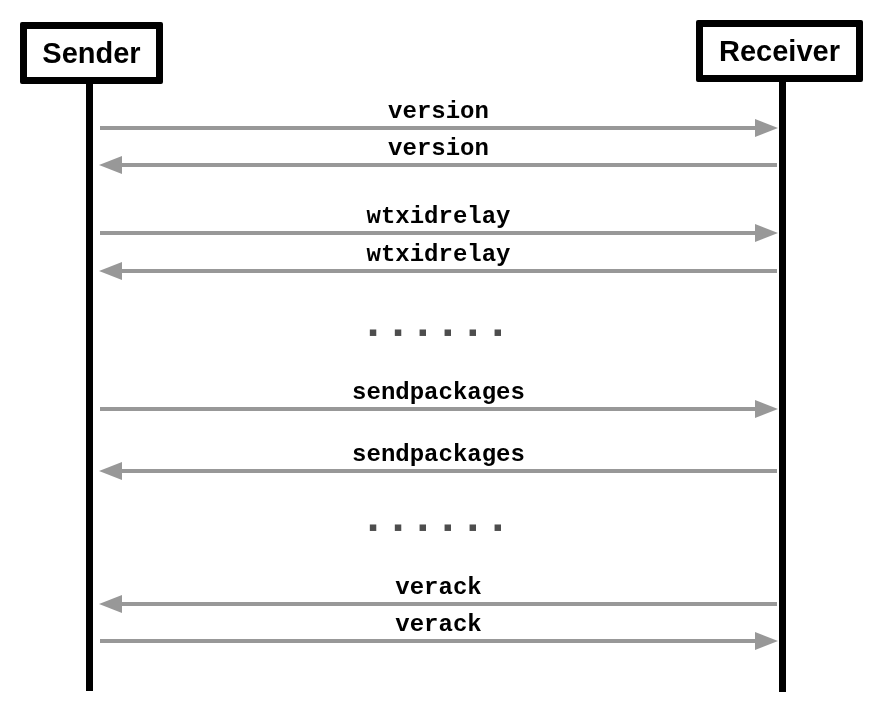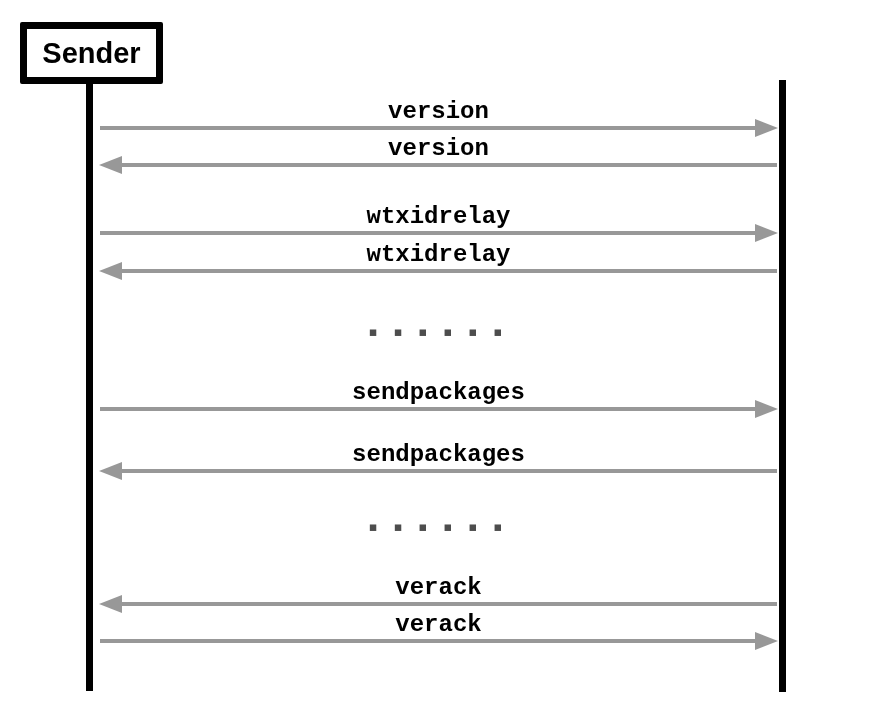--- a/index.html
+++ b/index.html
@@ -85,20 +85,23 @@
 </style>
 </head>
 <body>
 
 <div class="stage">
 
   <div class="actor-box" id="sender-box">
     <span>Sender</span>
   </div>
 
+  <div class="actor-box" id="receiver-box">
+    <span>Receiver</span>
+  </div>
 
   <div class="lifeline" id="sender-lifeline"></div>
   <div class="lifeline" id="receiver-lifeline"></div>
 
   <div class="msg dir-right" style="top:128px">
     <div class="label">version</div>
     <div class="line"></div>
     <div class="head"></div>
   </div>
 

